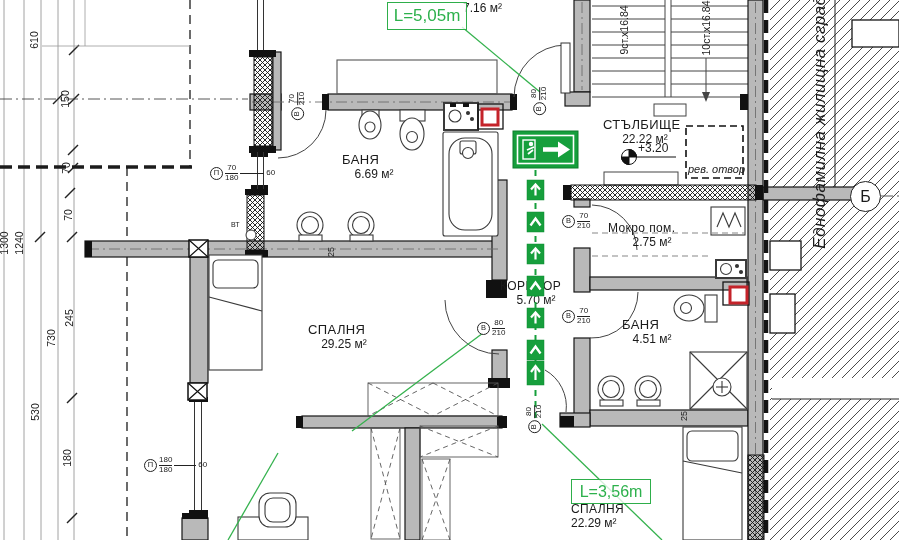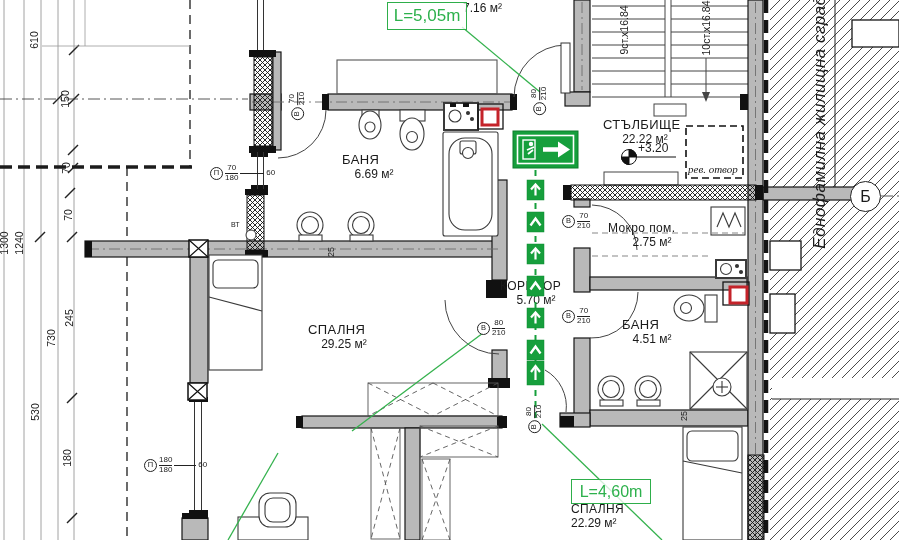--- a/index.html
+++ b/index.html
@@ -24,21 +24,21 @@
   .omark.rot{transform:rotate(-90deg);}
   .ocirc{width:11px;height:11px;border:1px solid #222;border-radius:50%;display:flex;
          align-items:center;justify-content:center;font-size:7.5px;flex:0 0 auto;background:#fff;}
   .ofrac{display:flex;flex-direction:column;text-align:center;font-size:8px;line-height:8.5px;}
   .ofrac .den{border-top:1px solid #222;}
   .mline{height:0;border-top:1px solid #222;flex:0 0 auto;}
   .axis-circle{position:absolute;z-index:4;width:29px;height:29px;border:1.5px solid #222;border-radius:50%;
         background:#fff;text-align:center;line-height:29px;font-size:16px;}
   .building-lbl{position:absolute;z-index:2;width:270px;height:24px;line-height:24px;text-align:center;
         font-size:17px;font-style:italic;letter-spacing:.5px;color:#1b1b1b;transform:rotate(-90deg);}
-  .rev{font-size:11px;font-style:italic;font-family:Liberation Serif, serif;}
+  .rev{font-size:11px;font-style:italic;}
   .tiny{font-size:7px;}
 </style>
 </head>
 <body>
 
 <div class="canvas">
 
   <svg id="base-svg" width="899" height="540" viewBox="0 0 899 540">
     <defs>
       <pattern id="dh" width="10" height="10" patternUnits="userSpaceOnUse">
@@ -415,21 +415,21 @@
       <rect x="523" y="140" width="12" height="19" fill="none" stroke="#fff" stroke-width="1.4"></rect>
       <circle cx="531" cy="144" r="2.2" fill="#fff"></circle>
       <line x1="527" y1="150" x2="534" y2="147" stroke="#fff" stroke-width="1.8"></line>
       <line x1="528" y1="154" x2="533" y2="150" stroke="#fff" stroke-width="1.8"></line>
       <line x1="543" y1="149.5" x2="560" y2="149.5" stroke="#fff" stroke-width="4.5"></line>
       <polygon points="558,141.5 570,149.5 558,157.5" fill="#fff"></polygon>
     </g>
   </svg>
 
   <div class="greenbox" style="left:387px;top:2px;width:78px;height:26px;font-size:17px">L=5,05m</div>
-  <div class="greenbox" style="left:571px;top:479px;width:78px;height:23px;font-size:16px">L=4,60m</div>
+  <div class="greenbox" style="left:571px;top:479px;width:78px;height:23px;font-size:16px">L=3,56m</div>
 
   <div class="omark rot top4" style="left:283px;top:97px">
     <span class="ocirc">В</span>
     <span class="ofrac">
         <span>70</span>
         <span class="den">210</span>
       </span>
   </div>
   <div class="omark rot top4" style="left:525px;top:92px">
     <span class="ocirc">В</span>

